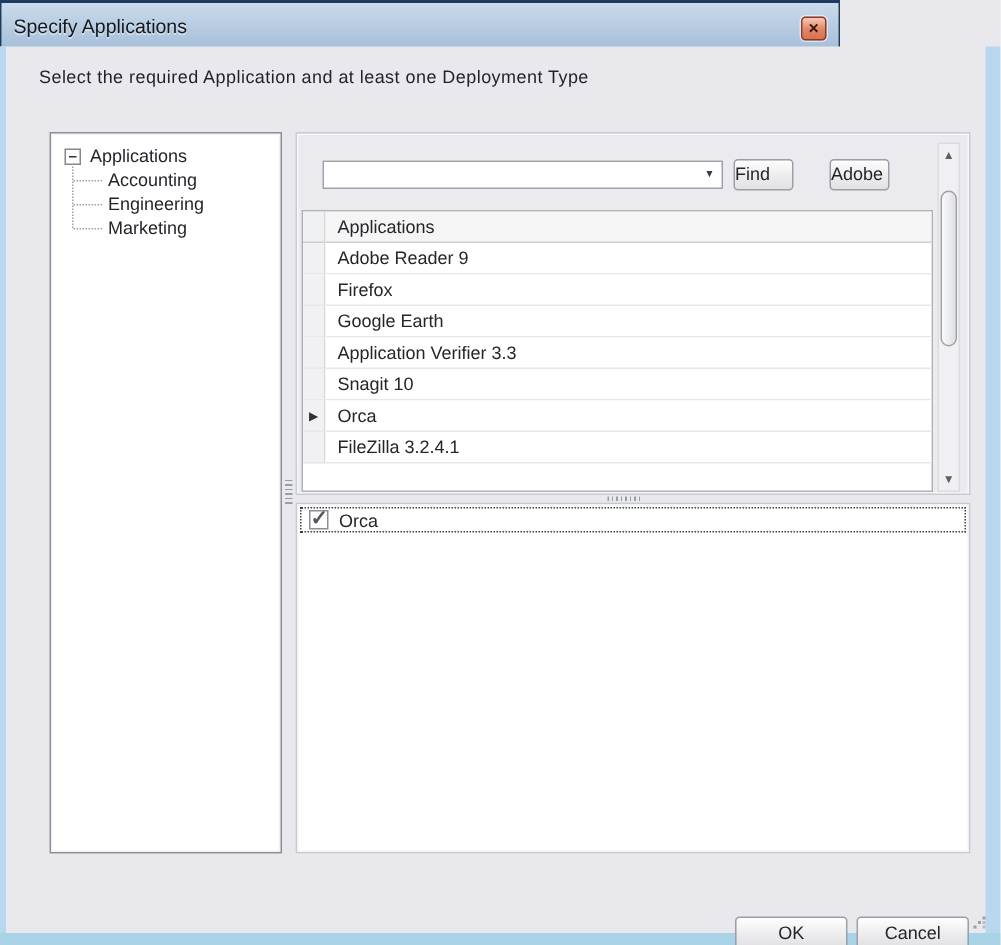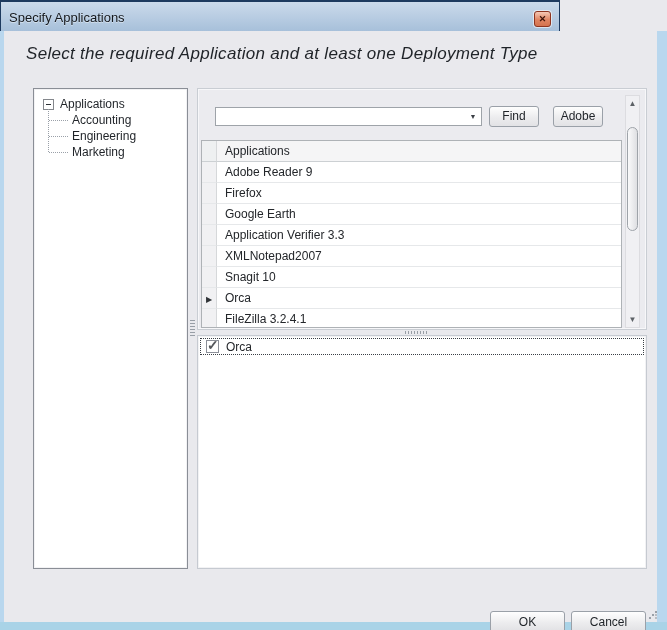--- a/index.html
+++ b/index.html
@@ -13,21 +13,21 @@
   .title-text { position:absolute; left:8px; top:8px; font-size:13px; color:#14181d;
     text-shadow:0 1px 0 rgba(255,255,255,.45); }
   .close-btn { position:absolute; right:8px; top:9px; width:17px; height:16px;
     background:linear-gradient(#f6c9b6, #e08563 55%, #d4734f);
     border:1px solid #8f3520; border-radius:3px; box-shadow:0 0 0 1px rgba(255,255,255,.55);
     color:#3d1208; font-size:9px; font-weight:bold; line-height:14px; text-align:center; cursor:pointer; }
   .edge-left { position:absolute; left:0; top:31px; bottom:0; width:4px; background:#b9d7ee; }
   .edge-right { position:absolute; right:0; top:31px; bottom:0; width:10px; background:#b9d7ee; }
   .edge-bottom { position:absolute; left:0; bottom:0; width:667px; height:8px; background:#a9d3e7; }
 
-  .instruction { position:absolute; left:26px; top:44px; font-size:17px; color:#1f2328; letter-spacing:.3px;font-style:italic; }
+  .instruction { position:absolute; left:26px; top:44px; font-size:12px; color:#1f2328; letter-spacing:.3px; }
 
   
   .tree-panel { position:absolute; left:33px; top:88px; width:155px; height:481px;
     background:#fff; border:1px solid #8a8e96; box-shadow:inset 0 0 0 1px #f2f2f4; }
   .tree { padding-top:7px; font-size:12px; color:#1f2328; }
   .tree-root { display:flex; align-items:center; height:16px; padding-left:9px; cursor:default; }
   .expander { width:11px; height:11px; border:1px solid #84878c; background:#fff; position:relative; flex:none; }
   .expander-minus { position:absolute; left:2px; right:2px; top:4px; height:1px; background:#2e3236; overflow:hidden; text-indent:-99px; }
   .tree-root-label { margin-left:6px; white-space:nowrap; }
   .tree-children { position:relative; }
@@ -41,23 +41,23 @@
   .splitter-v .grip { position:absolute; left:1px; top:232px; width:5px; height:17px;
     background:repeating-linear-gradient(180deg, #989ea6 0 1px, transparent 1px 3px); }
 
   
   .upper-panel { position:absolute; left:197px; top:88px; width:450px; height:242px;
     background:#ebebef; border:1px solid #c9cdd3; box-shadow:inset 0 0 0 1px #f7f7f9; }
   .combo { position:absolute; left:17px; top:18px; width:267px; height:19px; background:#fff;
     border:1px solid #9ea3a9; display:flex; }
   .combo input { flex:1; border:none; outline:none; font:12px "Liberation Sans", sans-serif; padding:0 4px; background:transparent; }
   .combo .drop { width:16px; text-align:center; font-size:7px; line-height:17px; color:#3a3f45; cursor:pointer; }
-  .mini-btn { position:absolute; top:17px; height:21px; width:50px; font-size:12px; color:#1f2328;
+  .mini-btn { position:absolute; top:17px; height:21px; width:40px; font-size:12px; color:#1f2328;
     background:linear-gradient(#fefefe, #ececee 55%, #e2e2e5);
-    border:1px solid #9aa0a8; border-radius:3px; text-align:center; line-height:19px; cursor:pointer; }
+    border:1px solid #9aa0a8; border-radius:3px; text-align:left; line-height:19px; cursor:pointer; }
   .btn-find { left:291px; }
   .btn-clear { left:355px; }
 
   .grid { position:absolute; left:3px; top:51px; width:421px; height:188px; background:#fff;
     border:1px solid #aeb2b6; overflow:hidden; }
   .grid-row, .grid-header { display:flex; height:21px; }
   .row-ind { width:15px; flex:none; background:#f1f1f3; border-right:1px solid #d6d8da; border-bottom:1px solid #e6e8ea;
     text-align:center; }
   .row-arrow { font-size:8px; line-height:20px; color:#2e3236; }
   .row-cell { flex:1; font-size:12px; color:#23262a; line-height:20px; padding-left:8px;
@@ -173,26 +173,20 @@
           <div class="grid-row">
     <div class="row-ind">
       <span class="row-arrow"></span>
     </div>
     <div class="row-cell">Application Verifier 3.3</div>
   </div>
           <div class="grid-row">
     <div class="row-ind">
       <span class="row-arrow"></span>
     </div>
-    <div class="row-cell">XMLNotepad2007</div>
-  </div>
-          <div class="grid-row">
-    <div class="row-ind">
-      <span class="row-arrow"></span>
-    </div>
     <div class="row-cell">Snagit 10</div>
   </div>
           <div class="grid-row">
     <div class="row-ind">
       <span class="row-arrow">▶</span>
     </div>
     <div class="row-cell">Orca</div>
   </div>
           <div class="grid-row">
     <div class="row-ind">

